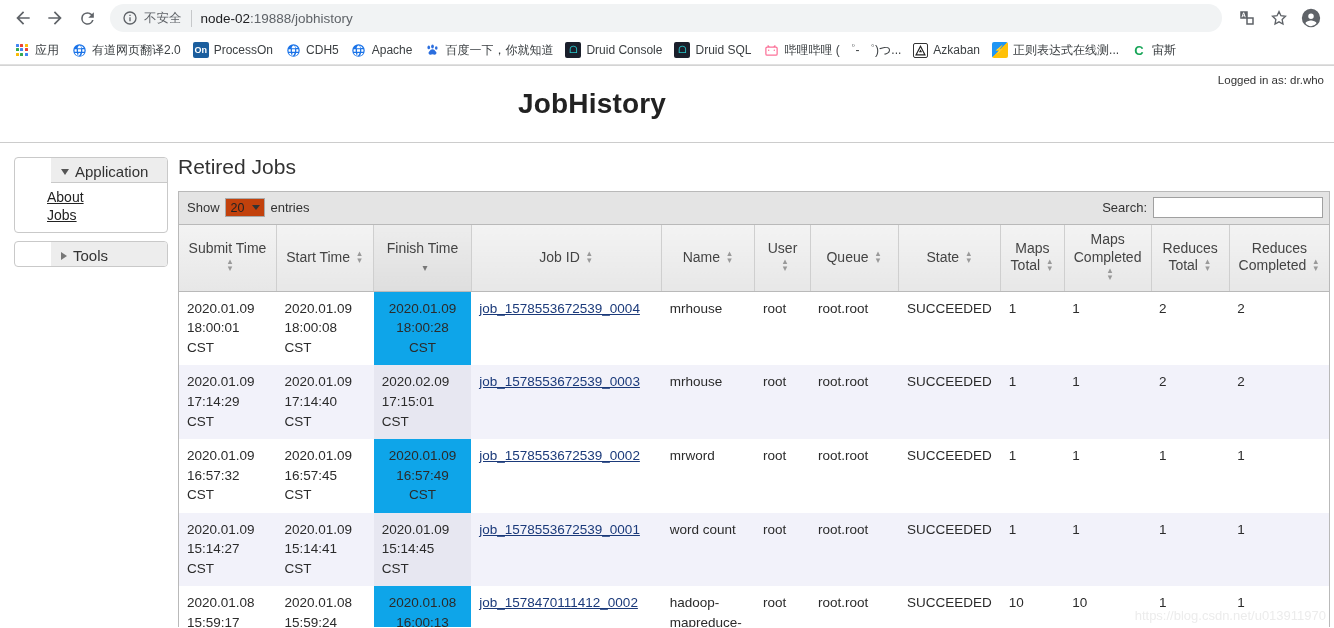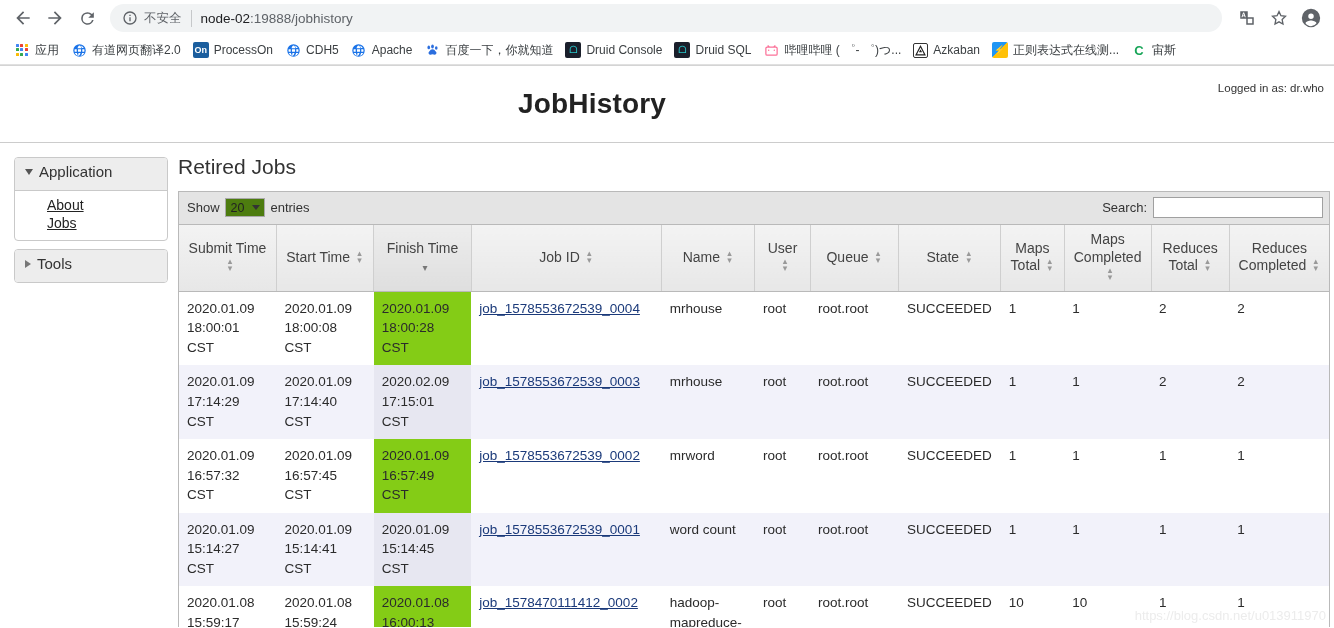--- a/index.html
+++ b/index.html
@@ -125,21 +125,21 @@
   .page {
     position: relative;
     height: 562px;
     background: #ffffff;
     overflow: hidden;
     border-top: 1px solid #d4d4d4;
   }
 
   .logged-in {
     position: absolute;
-    top: 16px; right: 10px;
+    top: 8px; right: 10px;
     font-size: 11.5px;
     color: #333;
   }
 
   .hadoop-header {
     position: relative;
     height: 77px;
     border-bottom: 1px solid #ccc;
   }
 
@@ -173,25 +173,25 @@
   }
   .nav-group {
     border: 1px solid #c9c9c9;
     border-radius: 4px;
     background: #ffffff;
     margin-bottom: 8px;
     overflow: hidden;
   }
   .nav-head {
     background: #ededed;
-    padding: 5px 10px 10px 10px;
+    padding: 5px 10px 2px 10px;
     font-size: 15px;
     color: #333;
     border-bottom: 1px solid #c9c9c9;
-    display: flex; align-items: center; gap: 6px;
+    display: flex; align-items: center; gap: 6px; margin-left: 36px;
   }
   .nav-group.collapsed .nav-head { border-bottom: none; }
   .caret-down {
     width: 0; height: 0;
     border-left: 4.5px solid transparent;
     border-right: 4.5px solid transparent;
     border-top: 6px solid #555;
     flex: 0 0 auto;
   }
   .caret-right {
@@ -237,21 +237,21 @@
     align-items: center;
     justify-content: space-between;
     font-size: 13px;
     color: #333;
   }
   .show-entries { display:flex; align-items:center; gap:5px; }
   .entries-select {
     display: inline-flex;
     align-items: center;
     gap: 8px;
-    background: #4d7c0f;
+    background: #c2410c;
     border: 1px solid #a9a9a9;
     padding: 1px 4px 1px 5px;
     font-size: 12.5px;
     color: #222;
     height: 19px;
   }
   .sel-caret {
     width: 0; height: 0;
     border-left: 4px solid transparent;
     border-right: 4px solid transparent;
@@ -313,21 +313,21 @@
     vertical-align: top;
     color: #2b2b2b;
     line-height: 1.45;
     font-size: 13.5px;
     word-wrap: break-word;
     overflow-wrap: break-word;
     margin-top: 21px;
   }
   tr.odd td { background: #ffffff; }
   tr.even td { background: #f2f2fa; }
-  tr.odd td.sortcol { background: #84cc16; }
+  tr.odd td.sortcol { background: #0ea5e9; text-align: center; }
   tr.even td.sortcol { background: #e7e7f1; }
 
   td.c-jobid a {
     color: #1b3a7a;
     text-decoration: underline;
   }
   td.num { text-align: left; }
 
   .watermark {
     position: absolute;

